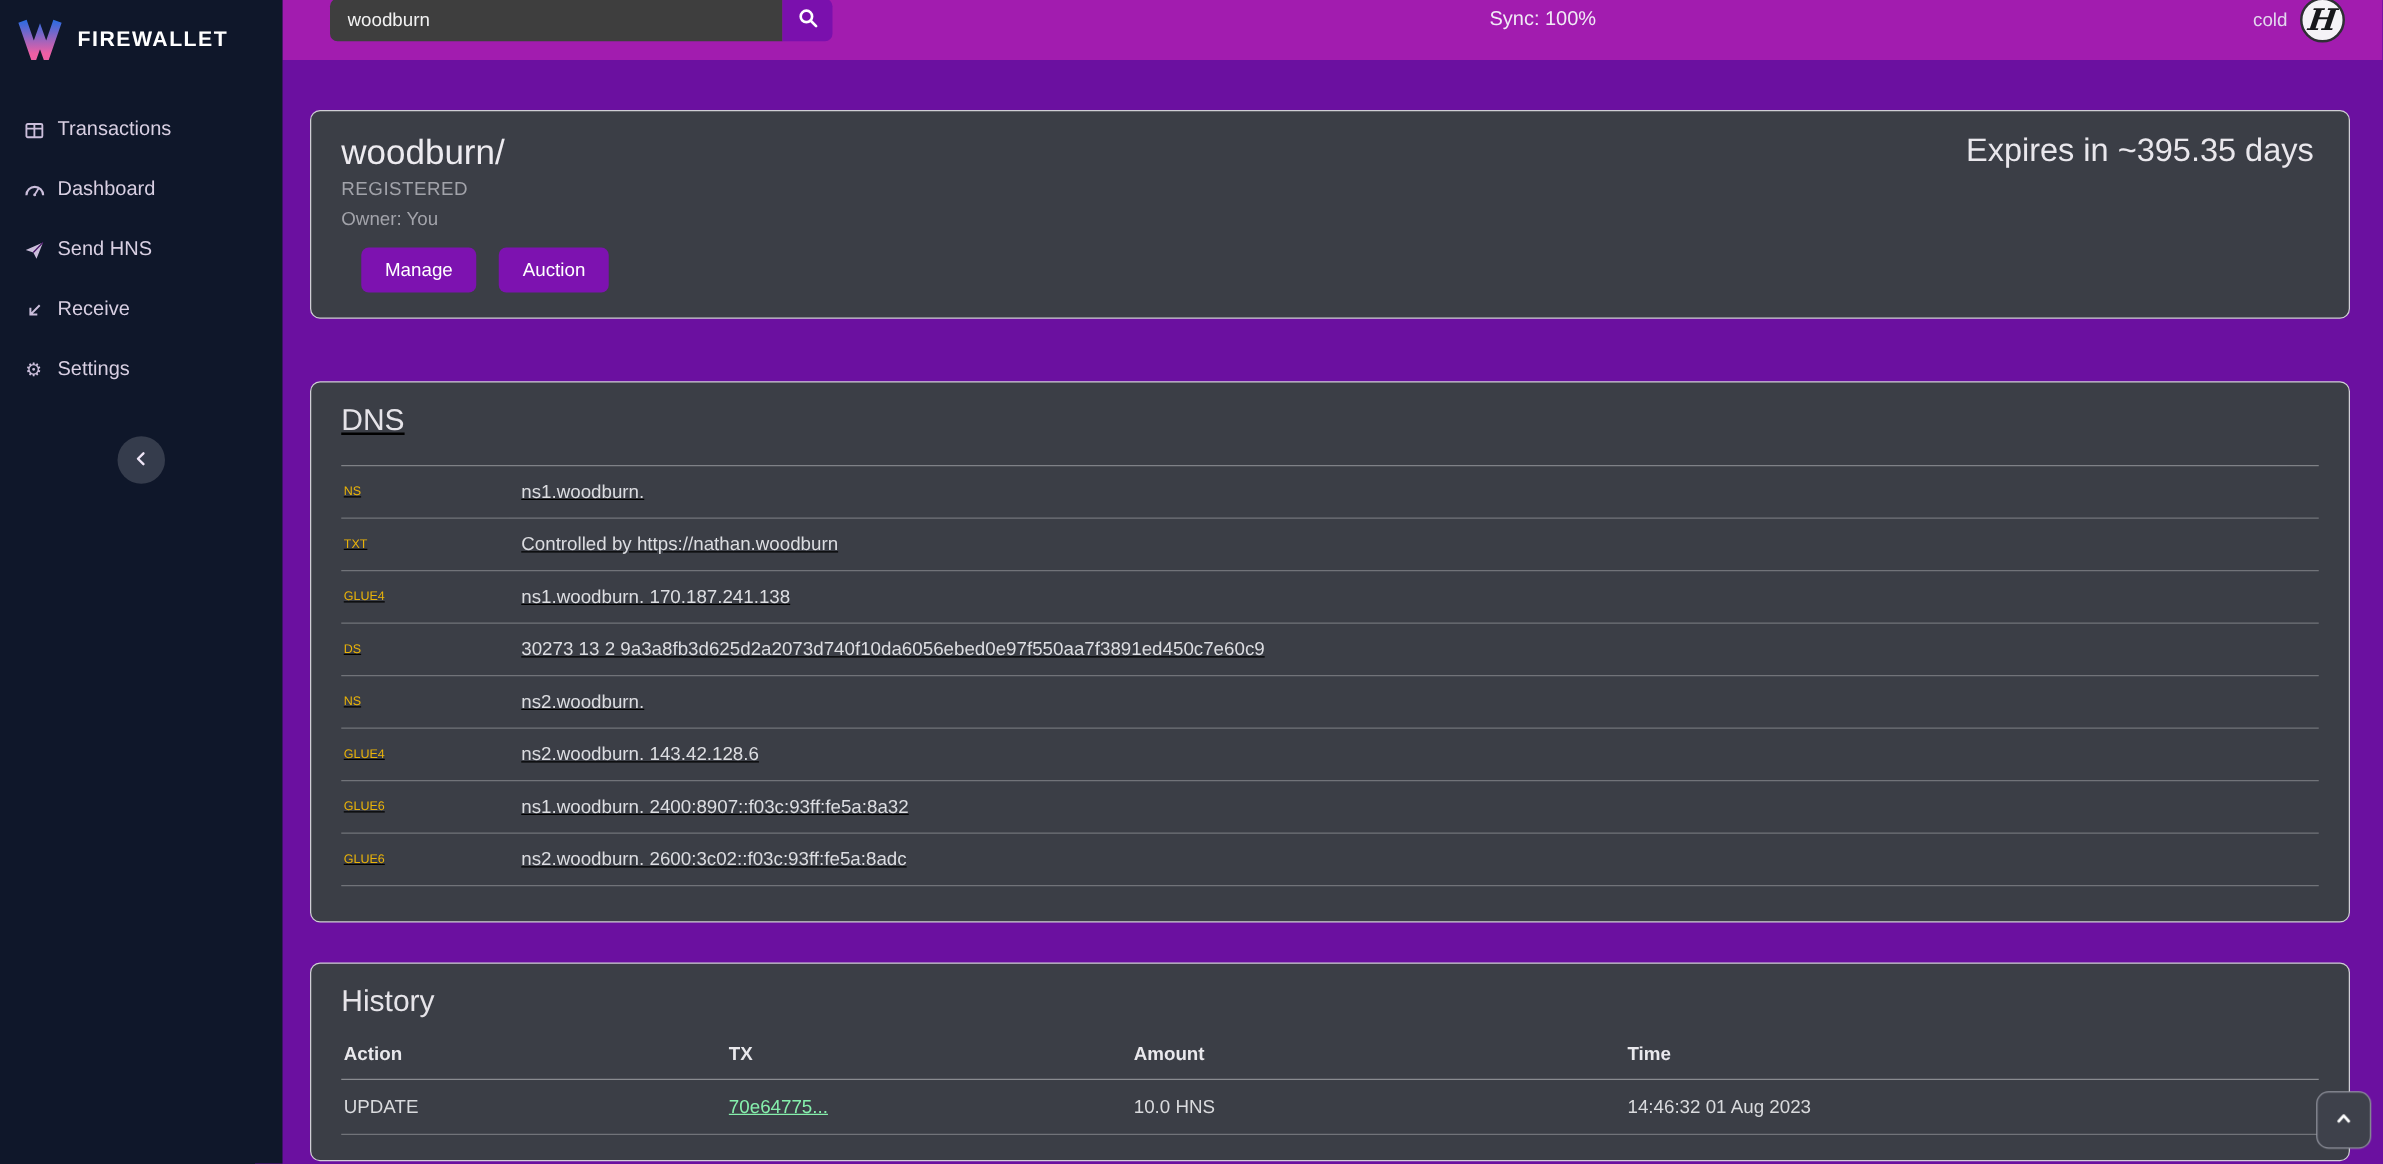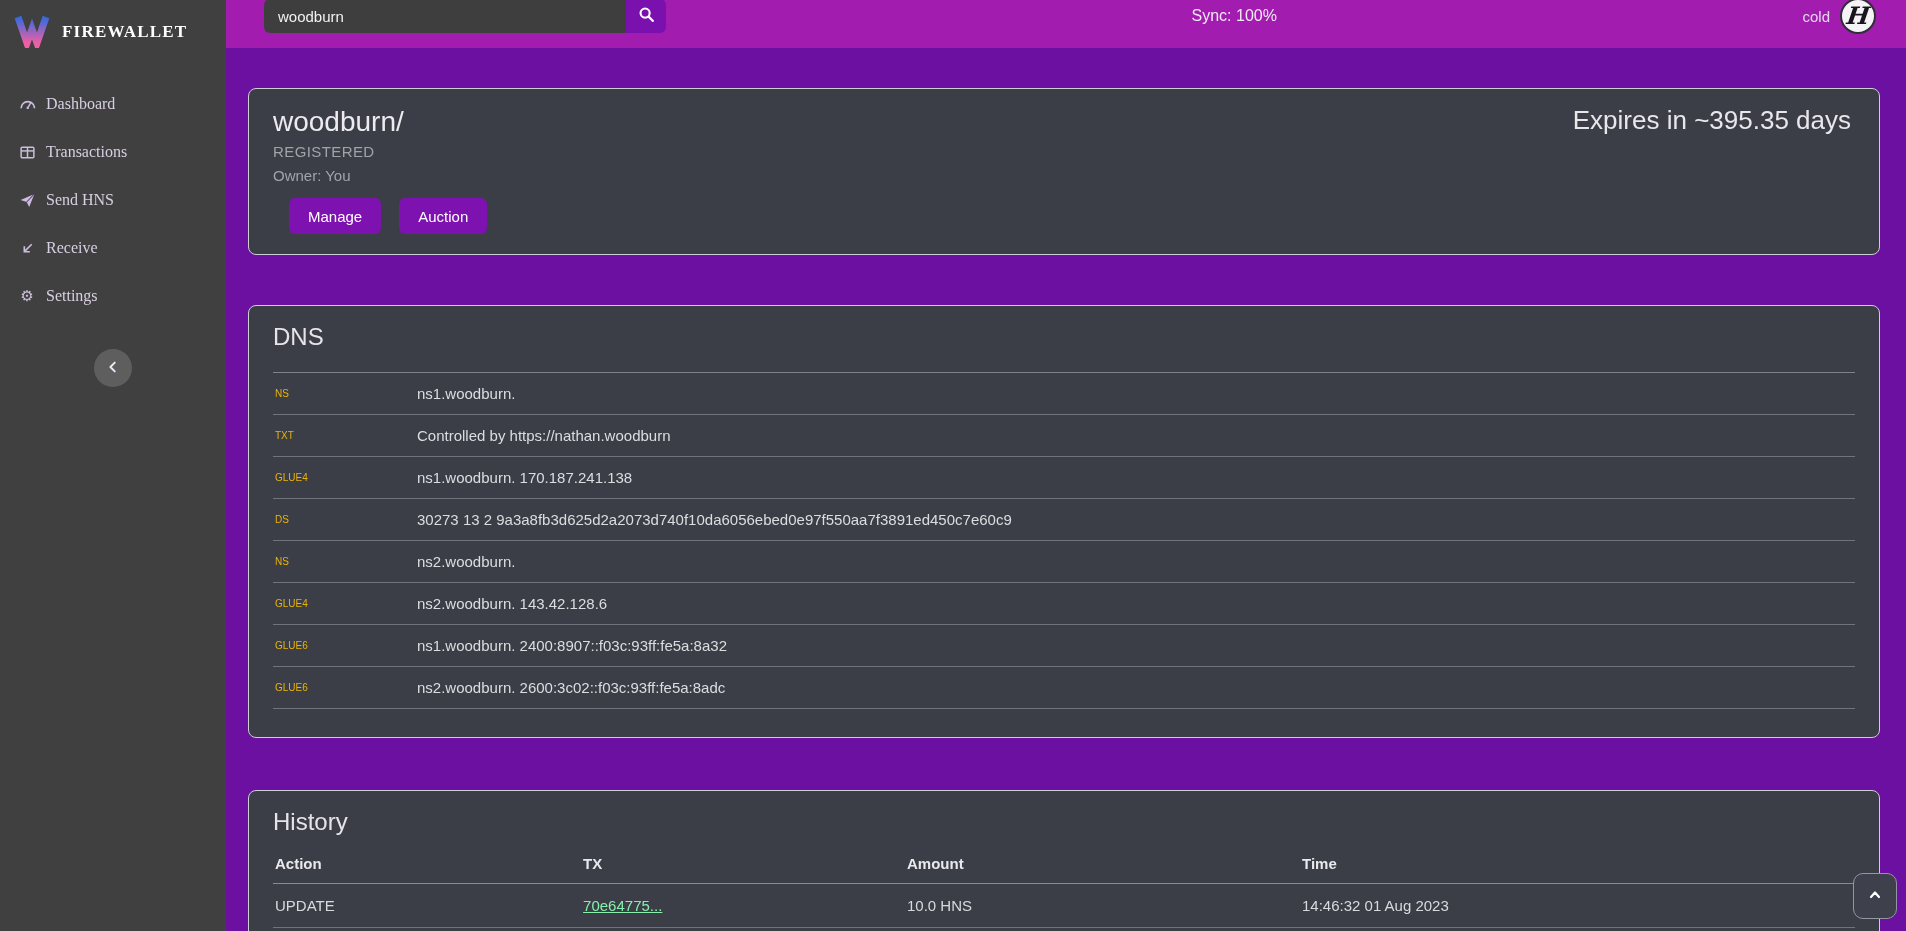--- a/index.html
+++ b/index.html
@@ -1,21 +1,21 @@
 <!DOCTYPE html>
 <html><head>
 <meta charset="utf-8">
 <title>FIREWALLET</title>
 <style>
   * { margin:0; padding:0; box-sizing:border-box; }
   html,body { width:1906px; height:931px; overflow:hidden; font-family:"Liberation Sans","DejaVu Sans",sans-serif; }
   body { background:#6b10a0; position:relative; }
 
   
-  .sidebar { position:absolute; left:0; top:0; width:226px; height:931px; background:#404040; z-index:5;font-family:Liberation Serif, serif; }
+  .sidebar { position:absolute; left:0; top:0; width:226px; height:931px; background:#0f172a; z-index:5; }
   .brand { display:flex; align-items:center; gap:12px; padding:12px 14px; height:64px; }
   .brand-title { color:#ffffff; font-weight:bold; font-size:17px; letter-spacing:1.2px; }
   .nav { margin-top:16px; }
   .nav-item { display:flex; align-items:center; gap:10px; padding:15px 18px; color:#d8cfe2; font-size:16px; cursor:pointer; }
   .nav-item .nicon { width:18px; height:18px; display:inline-flex; align-items:center; justify-content:center; color:#cbbedb; flex:0 0 18px; }
   .nav-item .nicon svg { width:17px; height:17px; }
   .gear-glyph { font-size:15px; line-height:1; color:#cbbedb; }
   .collapse-btn { position:absolute; left:50%; transform:translateX(-50%); top:349px; width:38px; height:38px; border-radius:50%; background:rgba(255,255,255,0.16); border:none; display:flex; align-items:center; justify-content:center; cursor:pointer; color:#efe6f7; }
 
   
@@ -36,21 +36,21 @@
   
   .domain-card { padding:16px 24px 20px 24px; margin-bottom:50px; }
   .domain-title { color:#edebf0; font-size:28px; line-height:34px; font-weight:normal; }
   .domain-status { color:#a2a3aa; font-size:15px; line-height:20px; margin-top:3px; letter-spacing:0.4px; }
   .domain-owner { color:#a2a3aa; font-size:15px; line-height:20px; margin-top:4px; }
   .btn-row { display:flex; gap:18px; margin-top:12px;margin-left:16px; }
   .pbtn { background:#7d12b0; color:#ffffff; border:none; border-radius:6px; font-size:15px; padding:0 19px; height:36px; cursor:pointer; font-family:"Liberation Sans",sans-serif; }
   .expires { position:absolute; top:16px; right:28px; color:#e9e7ec; font-size:26px; }
 
   
-  .dns-card { padding:16px 24px 28px 24px; margin-bottom:52px; }
+  .dns-card { padding:16px 24px 28px 24px; margin-bottom:32px;text-decoration:underline; }
   .card-title { color:#e6e4e9; font-size:24px; line-height:30px; font-weight:normal; }
   .dns-table { margin-top:20px; }
   .dns-row { display:flex; border-bottom:1px solid rgba(255,255,255,0.28); padding:11px 0 11px 2px; }
   .dns-row:first-child { border-top:1px solid rgba(255,255,255,0.35); }
   .dns-type { width:142px; flex:0 0 142px; color:#eab308; font-size:10px; line-height:19px; }
   .dns-value { color:#dcdde1; font-size:15px; line-height:19px; }
 
   
   .history-card { padding:16px 24px 20px 24px; }
   .h-table { margin-top:10px; }
@@ -78,36 +78,36 @@
         <polyline points="4,5 13,31 18,17 23,31 32,5" fill="none" stroke="url(#wg)" stroke-width="7"></polyline>
       </svg>
     </span>
     <span class="brand-title">FIREWALLET</span>
   </div>
 
   <div class="nav">
     <div class="nav-item">
       <span class="nicon">
         <svg viewBox="0 0 16 16">
+            <rect x="2" y="3" width="12" height="10" rx="1" fill="none" stroke="currentColor" stroke-width="1.4"></rect>
+            <line x1="2" y1="6.5" x2="14" y2="6.5" stroke="currentColor" stroke-width="1.4"></line>
+            <line x1="8" y1="3" x2="8" y2="13" stroke="currentColor" stroke-width="1.4"></line>
+          </svg>
+      </span>
+      <span>Transactions</span>
+    </div>
+    <div class="nav-item">
+      <span class="nicon">
+        <svg viewBox="0 0 16 16">
             <path d="M2 11.5a6.3 6.3 0 0 1 12.6 0" fill="none" stroke="currentColor" stroke-width="1.6"></path>
             <line x1="8.3" y1="11" x2="11.2" y2="6.2" stroke="currentColor" stroke-width="1.4"></line>
             <circle cx="8.2" cy="11.2" r="1.1" fill="currentColor"></circle>
           </svg>
       </span>
       <span>Dashboard</span>
-    </div>
-    <div class="nav-item">
-      <span class="nicon">
-        <svg viewBox="0 0 16 16">
-            <rect x="2" y="3" width="12" height="10" rx="1" fill="none" stroke="currentColor" stroke-width="1.4"></rect>
-            <line x1="2" y1="6.5" x2="14" y2="6.5" stroke="currentColor" stroke-width="1.4"></line>
-            <line x1="8" y1="3" x2="8" y2="13" stroke="currentColor" stroke-width="1.4"></line>
-          </svg>
-      </span>
-      <span>Transactions</span>
     </div>
     <div class="nav-item">
       <span class="nicon">
         <svg viewBox="0 0 16 16">
             <path d="M1.5 7.6 L14.5 1.8 L9.6 14.2 L7.2 9.4 Z" fill="currentColor"></path>
             <path d="M7.2 9.4 L14.5 1.8" stroke="#400a60" stroke-width="0.9"></path>
           </svg>
       </span>
       <span>Send HNS</span>
     </div>

